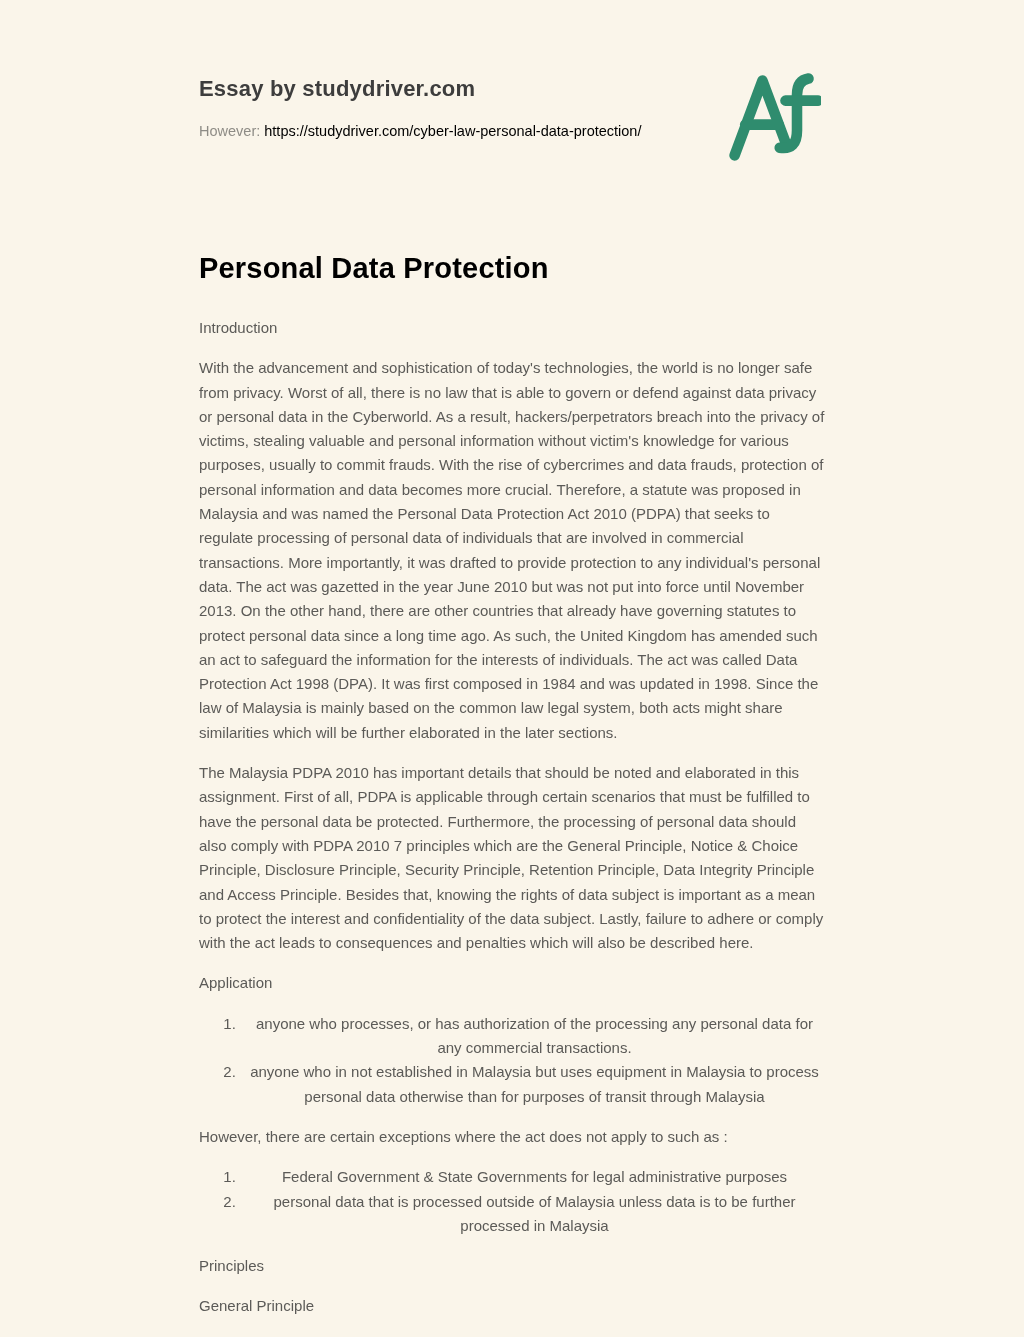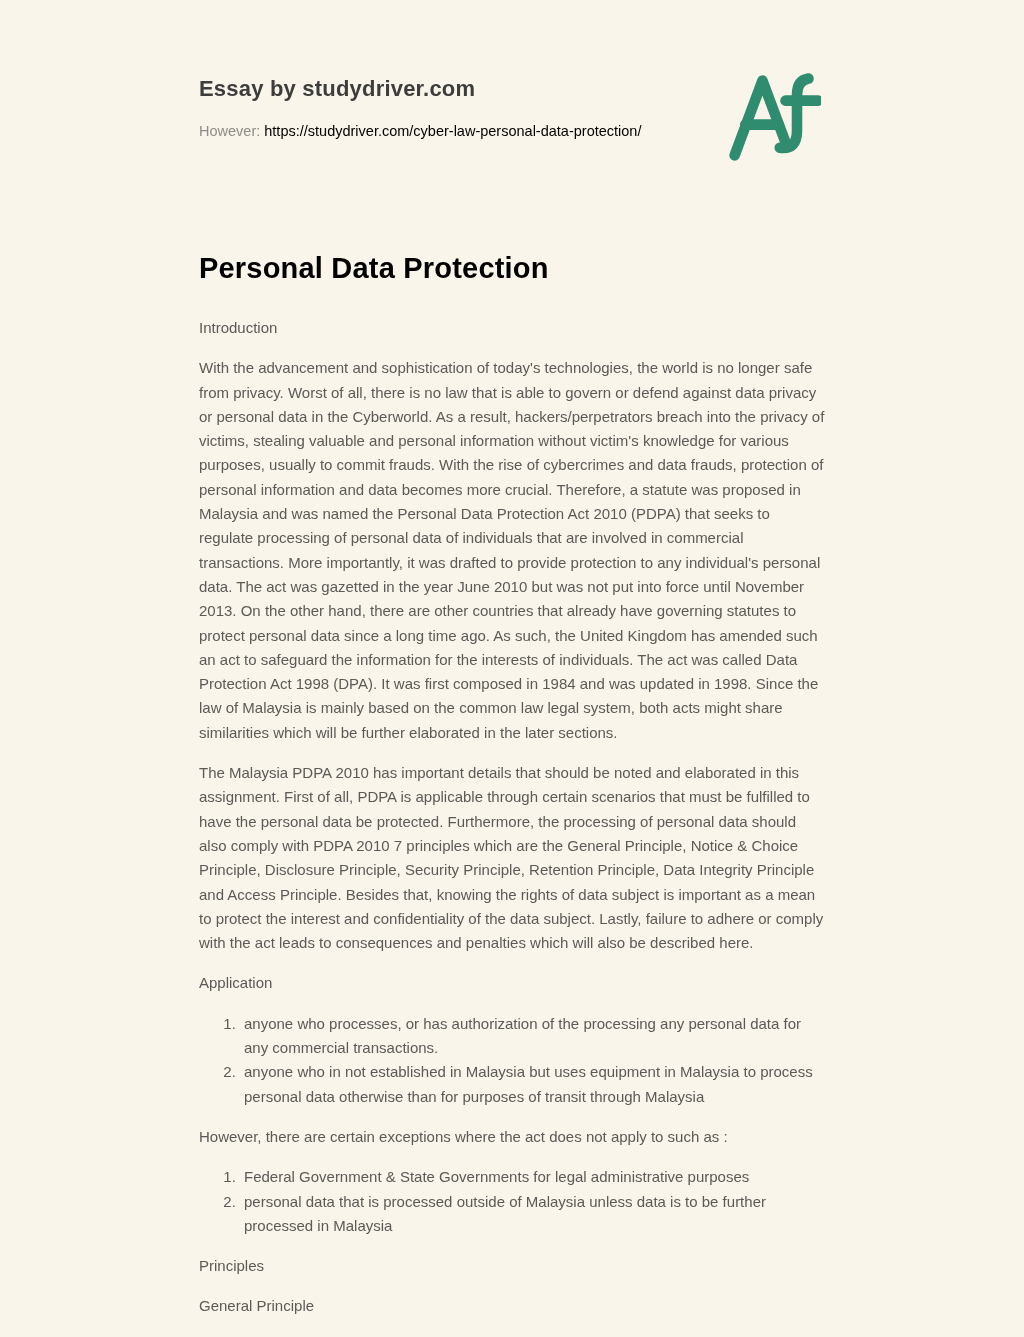--- a/index.html
+++ b/index.html
@@ -55,20 +55,21 @@
     font-size: 15px;
     line-height: 24.3px;
     color: #5b5a57;
     margin: 0 0 16px 0;
     font-weight: 400;
     max-width: 834px;
   }
   ol.block {
     padding-left: 41px;
     margin-bottom: 16px;
+    text-align: center;
   }
   ol.block li {
     padding-left: 4px;
   }
 </style>
 </head>
 <body>
 
 <div class="page">
 

